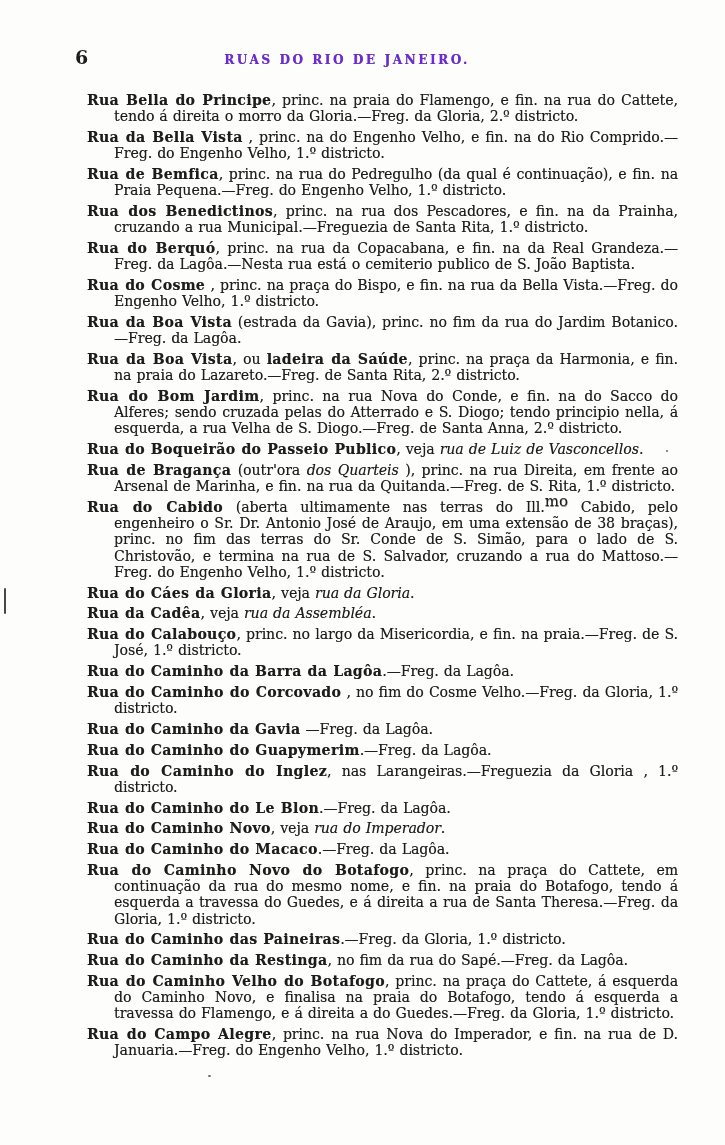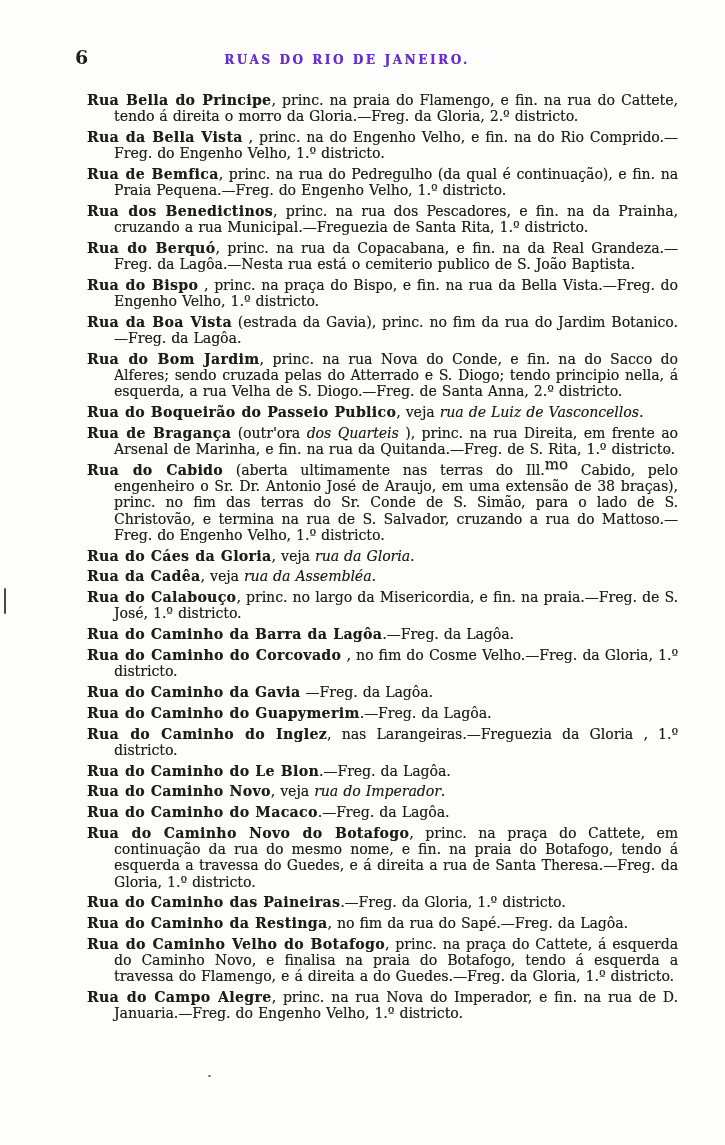--- a/index.html
+++ b/index.html
@@ -85,22 +85,23 @@
     <span class="page-number">6</span>
     <div class="running-title">RUAS DO RIO DE JANEIRO.</div>
   </div>
 
   <main class="content">
       <p class="entry"><span class="seg-b">Rua Bella do Principe</span><span class="seg-n">, princ. na praia do Flamengo, e fin. na rua do Cattete, tendo á direita o morro da Gloria.—Freg. da Gloria, 2.º districto.</span></p>
       <p class="entry"><span class="seg-b">Rua da Bella Vista</span><span class="seg-n"> , princ. na do Engenho Velho, e fin. na do Rio Comprido.—Freg. do Engenho Velho, 1.º districto.</span></p>
       <p class="entry"><span class="seg-b">Rua de Bemfica</span><span class="seg-n">, princ. na rua do Pedregulho (da qual é continuação), e fin. na Praia Pequena.—Freg. do Engenho Velho, 1.º districto.</span></p>
       <p class="entry"><span class="seg-b">Rua dos Benedictinos</span><span class="seg-n">, princ. na rua dos Pescadores, e fin. na da Prainha, cruzando a rua Municipal.—Freguezia de Santa Rita, 1.º districto.</span></p>
       <p class="entry"><span class="seg-b">Rua do Berquó</span><span class="seg-n">, princ. na rua da Copacabana, e fin. na da Real Grandeza.—Freg. da Lagôa.—Nesta rua está o cemiterio publico de S. João Baptista.</span></p>
-      <p class="entry"><span class="seg-b">Rua do Bispo</span><span class="seg-n"> , princ. na praça do Bispo, e fin. na rua da Bella Vista.—Freg. do Engenho Velho, 1.º districto.</span></p>
+      <p class="entry"><span class="seg-b">Rua do Cosme</span><span class="seg-n"> , princ. na praça do Bispo, e fin. na rua da Bella Vista.—Freg. do Engenho Velho, 1.º districto.</span></p>
       <p class="entry"><span class="seg-b">Rua da Boa Vista</span><span class="seg-n"> (estrada da Gavia), princ. no fim da rua do Jardim Botanico.—Freg. da Lagôa.</span></p>
+      <p class="entry"><span class="seg-b">Rua da Boa Vista</span><span class="seg-n">, ou </span><span class="seg-b">ladeira da Saúde</span><span class="seg-n">, princ. na praça da Harmonia, e fin. na praia do Lazareto.—Freg. de Santa Rita, 2.º districto.</span></p>
       <p class="entry"><span class="seg-b">Rua do Bom Jardim</span><span class="seg-n">, princ. na rua Nova do Conde, e fin. na do Sacco do Alferes; sendo cruzada pelas do Atterrado e S. Diogo; tendo principio nella, á esquerda, a rua Velha de S. Diogo.—Freg. de Santa Anna, 2.º districto.</span></p>
       <p class="entry"><span class="seg-b">Rua do Boqueirão do Passeio Publico</span><span class="seg-n">, veja </span><span class="seg-i">rua de Luiz de Vasconcellos</span><span class="seg-n">.</span></p>
       <p class="entry"><span class="seg-b">Rua de Bragança</span><span class="seg-n"> (outr'ora </span><span class="seg-i">dos Quarteis</span><span class="seg-n"> ), princ. na rua Direita, em frente ao Arsenal de Marinha, e fin. na rua da Quitanda.—Freg. de S. Rita, 1.º districto.</span></p>
       <p class="entry"><span class="seg-b">Rua do Cabido</span><span class="seg-n"> (aberta ultimamente nas terras do Ill.</span><sup class="seg-sup">mo</sup><span class="seg-n"> Cabido, pelo engenheiro o Sr. Dr. Antonio José de Araujo, em uma extensão de 38 braças), princ. no fim das terras do Sr. Conde de S. Simão, para o lado de S. Christovão, e termina na rua de S. Salvador, cruzando a rua do Mattoso.—Freg. do Engenho Velho, 1.º districto.</span></p>
       <p class="entry"><span class="seg-b">Rua do Cáes da Gloria</span><span class="seg-n">, veja </span><span class="seg-i">rua da Gloria</span><span class="seg-n">.</span></p>
       <p class="entry"><span class="seg-b">Rua da Cadêa</span><span class="seg-n">, veja </span><span class="seg-i">rua da Assembléa</span><span class="seg-n">.</span></p>
       <p class="entry"><span class="seg-b">Rua do Calabouço</span><span class="seg-n">, princ. no largo da Misericordia, e fin. na praia.—Freg. de S. José, 1.º districto.</span></p>
       <p class="entry"><span class="seg-b">Rua do Caminho da Barra da Lagôa</span><span class="seg-n">.—Freg. da Lagôa.</span></p>
       <p class="entry"><span class="seg-b">Rua do Caminho do Corcovado</span><span class="seg-n"> , no fim do Cosme Velho.—Freg. da Gloria, 1.º districto.</span></p>
       <p class="entry"><span class="seg-b">Rua do Caminho da Gavia</span><span class="seg-n"> —Freg. da Lagôa.</span></p>

